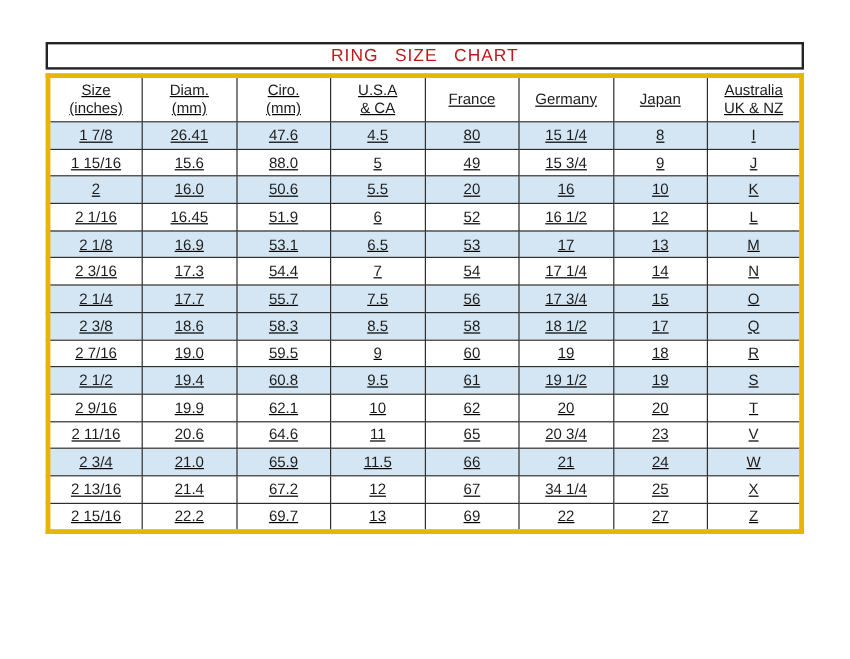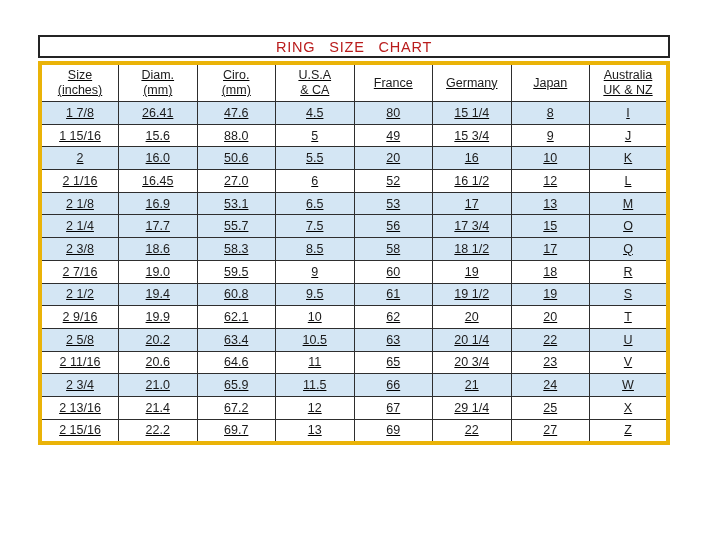--- a/index.html
+++ b/index.html
@@ -111,37 +111,47 @@
             <td>50.6</td>
             <td>5.5</td>
             <td>20</td>
             <td>16</td>
             <td>10</td>
             <td>K</td>
           </tr>
           <tr>
             <td>2 1/16</td>
             <td>16.45</td>
-            <td>27.0</td>
+            <td>51.9</td>
             <td>6</td>
             <td>52</td>
             <td>16 1/2</td>
             <td>12</td>
             <td>L</td>
           </tr>
           <tr class="alt">
             <td>2 1/8</td>
             <td>16.9</td>
             <td>53.1</td>
             <td>6.5</td>
             <td>53</td>
             <td>17</td>
             <td>13</td>
             <td>M</td>
           </tr>
+          <tr>
+            <td>2 3/16</td>
+            <td>17.3</td>
+            <td>54.4</td>
+            <td>7</td>
+            <td>54</td>
+            <td>17 1/4</td>
+            <td>14</td>
+            <td>N</td>
+          </tr>
           <tr class="alt">
             <td>2 1/4</td>
             <td>17.7</td>
             <td>55.7</td>
             <td>7.5</td>
             <td>56</td>
             <td>17 3/4</td>
             <td>15</td>
             <td>O</td>
           </tr>
@@ -178,30 +188,20 @@
           <tr>
             <td>2 9/16</td>
             <td>19.9</td>
             <td>62.1</td>
             <td>10</td>
             <td>62</td>
             <td>20</td>
             <td>20</td>
             <td>T</td>
           </tr>
-          <tr class="alt">
-            <td>2 5/8</td>
-            <td>20.2</td>
-            <td>63.4</td>
-            <td>10.5</td>
-            <td>63</td>
-            <td>20 1/4</td>
-            <td>22</td>
-            <td>U</td>
-          </tr>
           <tr>
             <td>2 11/16</td>
             <td>20.6</td>
             <td>64.6</td>
             <td>11</td>
             <td>65</td>
             <td>20 3/4</td>
             <td>23</td>
             <td>V</td>
           </tr>
@@ -214,21 +214,21 @@
             <td>21</td>
             <td>24</td>
             <td>W</td>
           </tr>
           <tr>
             <td>2 13/16</td>
             <td>21.4</td>
             <td>67.2</td>
             <td>12</td>
             <td>67</td>
-            <td>29 1/4</td>
+            <td>34 1/4</td>
             <td>25</td>
             <td>X</td>
           </tr>
           <tr>
             <td>2 15/16</td>
             <td>22.2</td>
             <td>69.7</td>
             <td>13</td>
             <td>69</td>
             <td>22</td>

